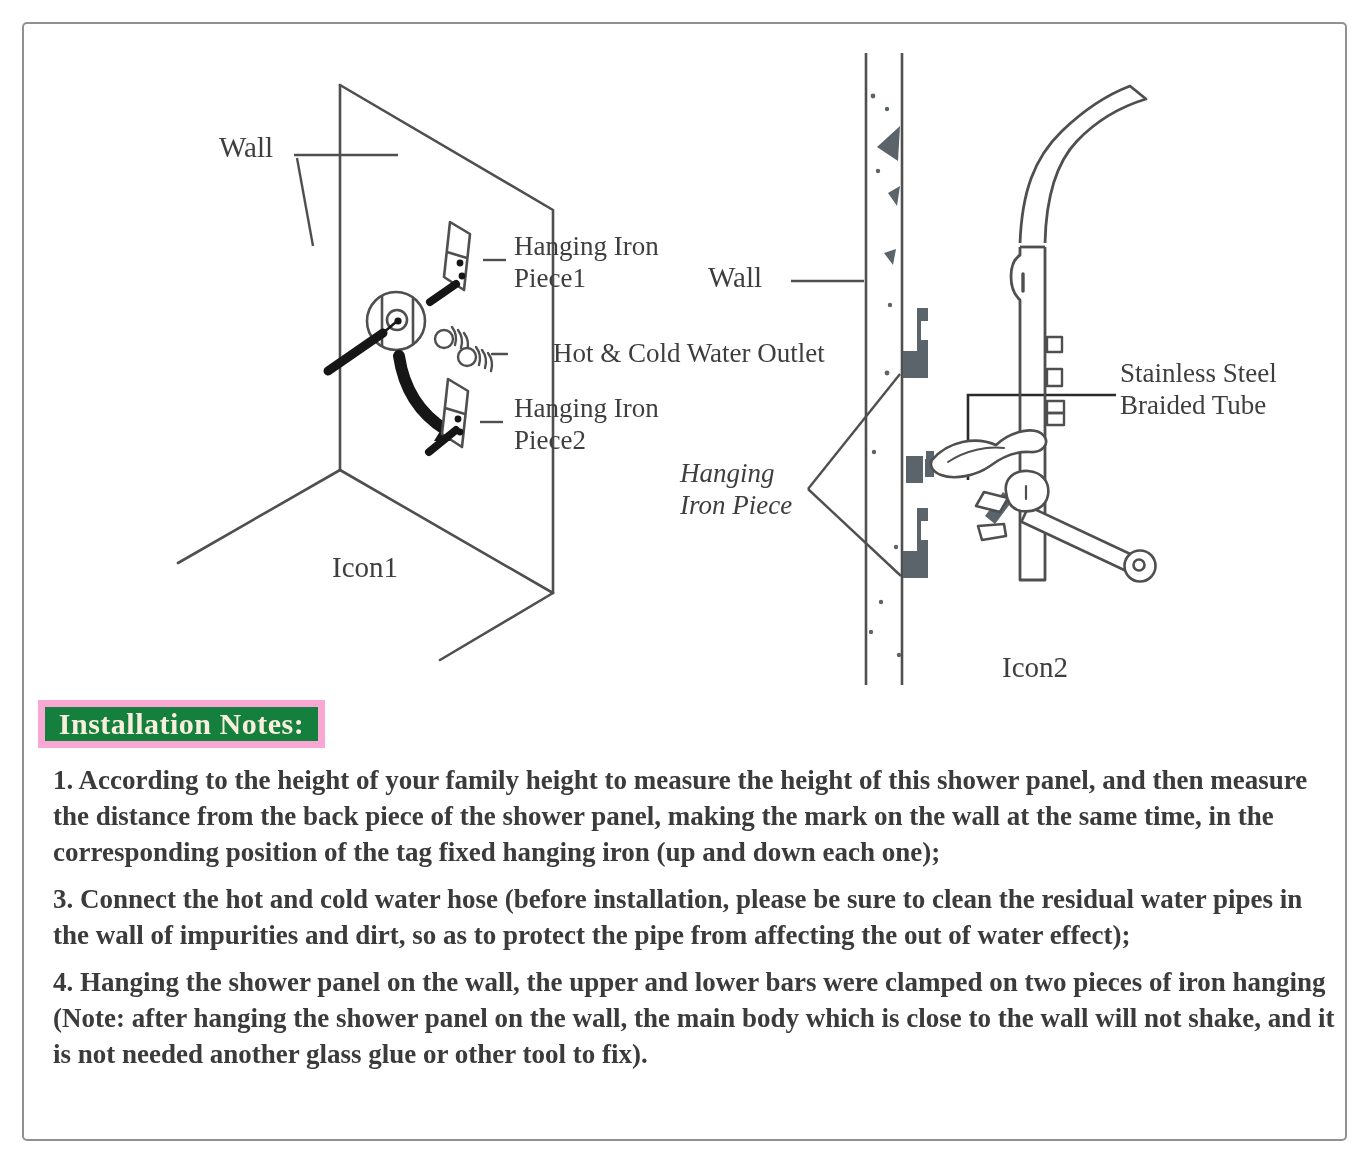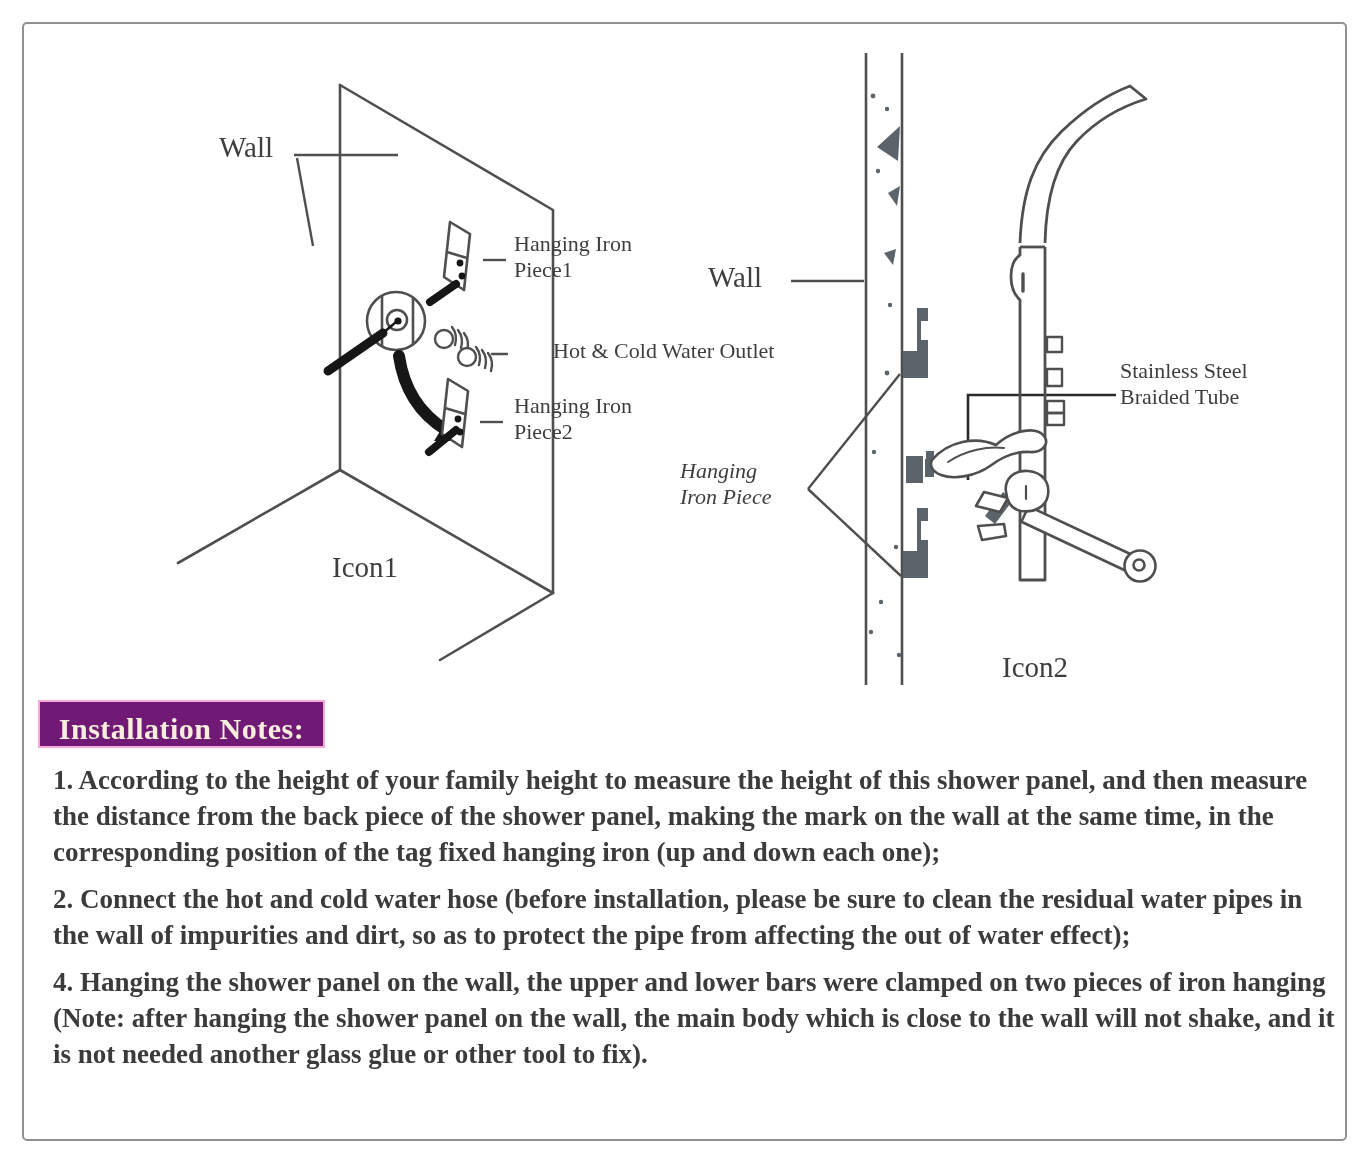--- a/index.html
+++ b/index.html
@@ -10,25 +10,25 @@
   .frame{
     position:absolute; left:22px; top:22px; width:1325px; height:1119px;
     border:2px solid #919191; border-radius:5px; box-sizing:border-box;
   }
   .diagram-svg{position:absolute; left:0; top:0;}
   .dlabel{
     position:absolute; color:#3e3e3e; white-space:pre-line;
     font-family:"Liberation Serif", serif; line-height:1.18;
   }
   .lbl-29{font-size:29px;}
-  .lbl-27{font-size:22px;}
+  .lbl-27{font-size:27px;}
   .notes-header{
     position:absolute; left:38px; top:700px; width:287px; height:48px;
-    background:#701a75; border:2px solid #f9a8d4; box-sizing:border-box;
-    display:flex; align-items:flex-end; justify-content:center;
+    background:#15803d; border:7px solid #f9a8d4; box-sizing:border-box;
+    display:flex; align-items:flex-start; justify-content:center;
   }
   .notes-header span{
     color:#f8eedd; font-size:30px; font-weight:bold; letter-spacing:0.5px;
     font-family:"Liberation Serif", serif;
   }
   .notes-body{position:absolute; left:42px; top:762px; width:1300px;}
   .notes-body p{
     margin:0 0 11px 11px; font-size:27px; line-height:36px; font-weight:bold;
     color:#3b3b3b; font-family:"Liberation Serif", serif;
   }
@@ -192,17 +192,17 @@
 Iron Piece</div>
 
   <div class="dlabel lbl-29" style="left:1002px; top:650px;">Icon2</div>
 
   <div class="notes-header">
     <span>Installation Notes:</span>
   </div>
 
   <div class="notes-body">
     <p>1. According to the height of your family height to measure the height of this shower panel, and then measure the distance from the back piece of the shower panel, making the mark on the wall at the same time, in the corresponding position of the tag fixed hanging iron (up and down each one);</p>
-    <p>2. Connect the hot and cold water hose (before installation, please be sure to clean the residual water pipes in the wall of impurities and dirt, so as to protect the pipe from affecting the out of water effect);</p>
+    <p>3. Connect the hot and cold water hose (before installation, please be sure to clean the residual water pipes in the wall of impurities and dirt, so as to protect the pipe from affecting the out of water effect);</p>
     <p>4. Hanging the shower panel on the wall, the upper and lower bars were clamped on two pieces of iron hanging (Note: after hanging the shower panel on the wall, the main body which is close to the wall will not shake, and it is not needed another glass glue or other tool to fix).</p>
   </div>
 
 </div>
 
 </body></html>

